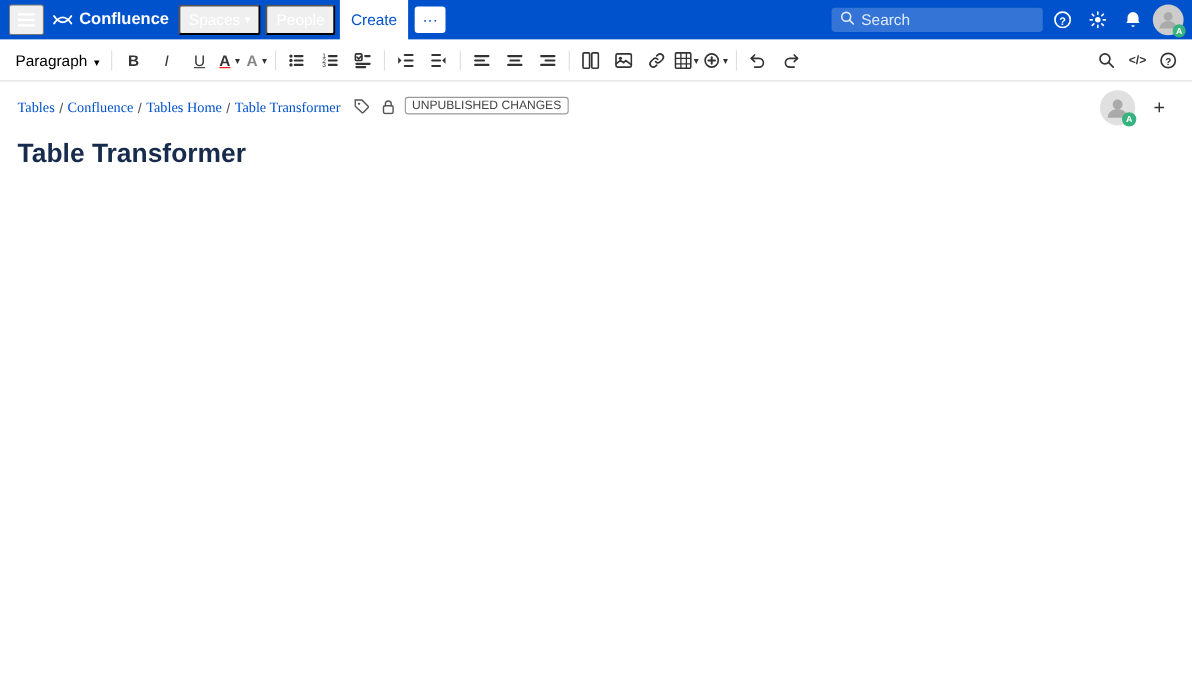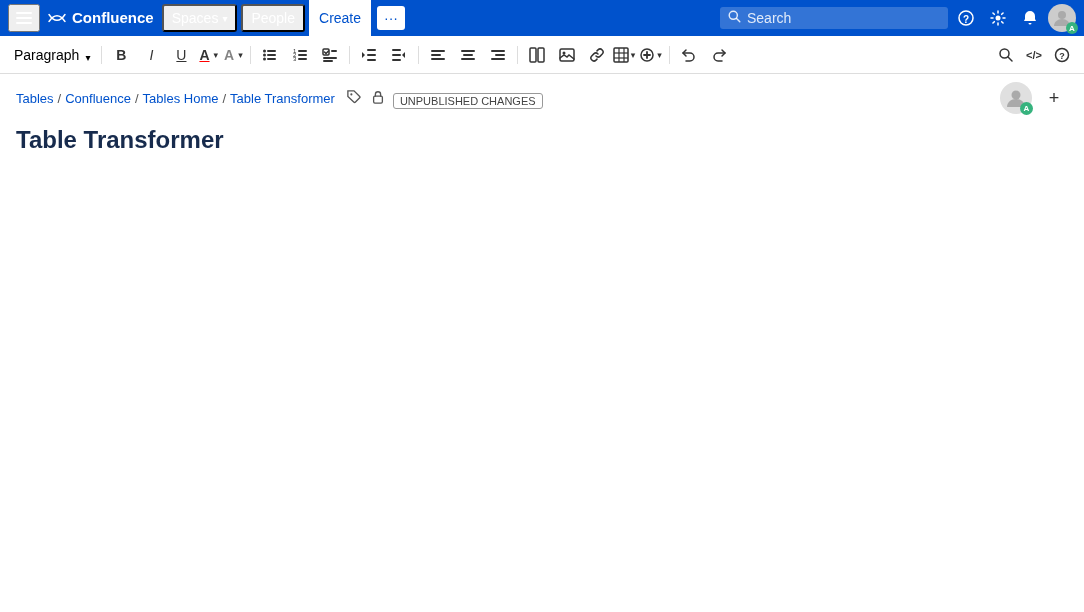--- a/index.html
+++ b/index.html
@@ -66,21 +66,21 @@
       margin-left: 2px;
     }
     .nav-spacer { flex: 1; }
     .nav-search {
       display: flex;
       align-items: center;
       background: rgba(255,255,255,0.2);
       border-radius: 3px;
       padding: 3px 8px;
       gap: 6px;
-      width: 228px;
+      width: 192px;
       color: rgba(255,255,255,0.85);
       font-size: 14px;
       cursor: text;
     }
     .nav-search-icon { color: rgba(255,255,255,0.85); font-size: 13px; }
     .nav-icon-btn {
       color: #fff;
       background: none;
       border: none;
       cursor: pointer;
@@ -166,24 +166,25 @@
       align-items: center;
       gap: 4px;
       font-size: 13px;
       color: #0052cc;
       flex-wrap: wrap;
     }
     .breadcrumb a {
       color: #0052cc;
       text-decoration: none;
       cursor: pointer;
+      font-family: Liberation Serif, serif;
     }
     .breadcrumb-sep { color: #555; }
     .breadcrumb-actions {
-      display: flex; align-items: flex-end; gap: 6px;
+      display: flex; align-items: flex-start; gap: 6px;
       margin-left: 6px;
     }
     .breadcrumb-icon-btn {
       background: none; border: none; cursor: pointer;
       color: #666; font-size: 14px; padding: 2px;
       border-radius: 3px;
     }
     .unpublished-badge {
       border: 1px solid #999;
       border-radius: 3px;

